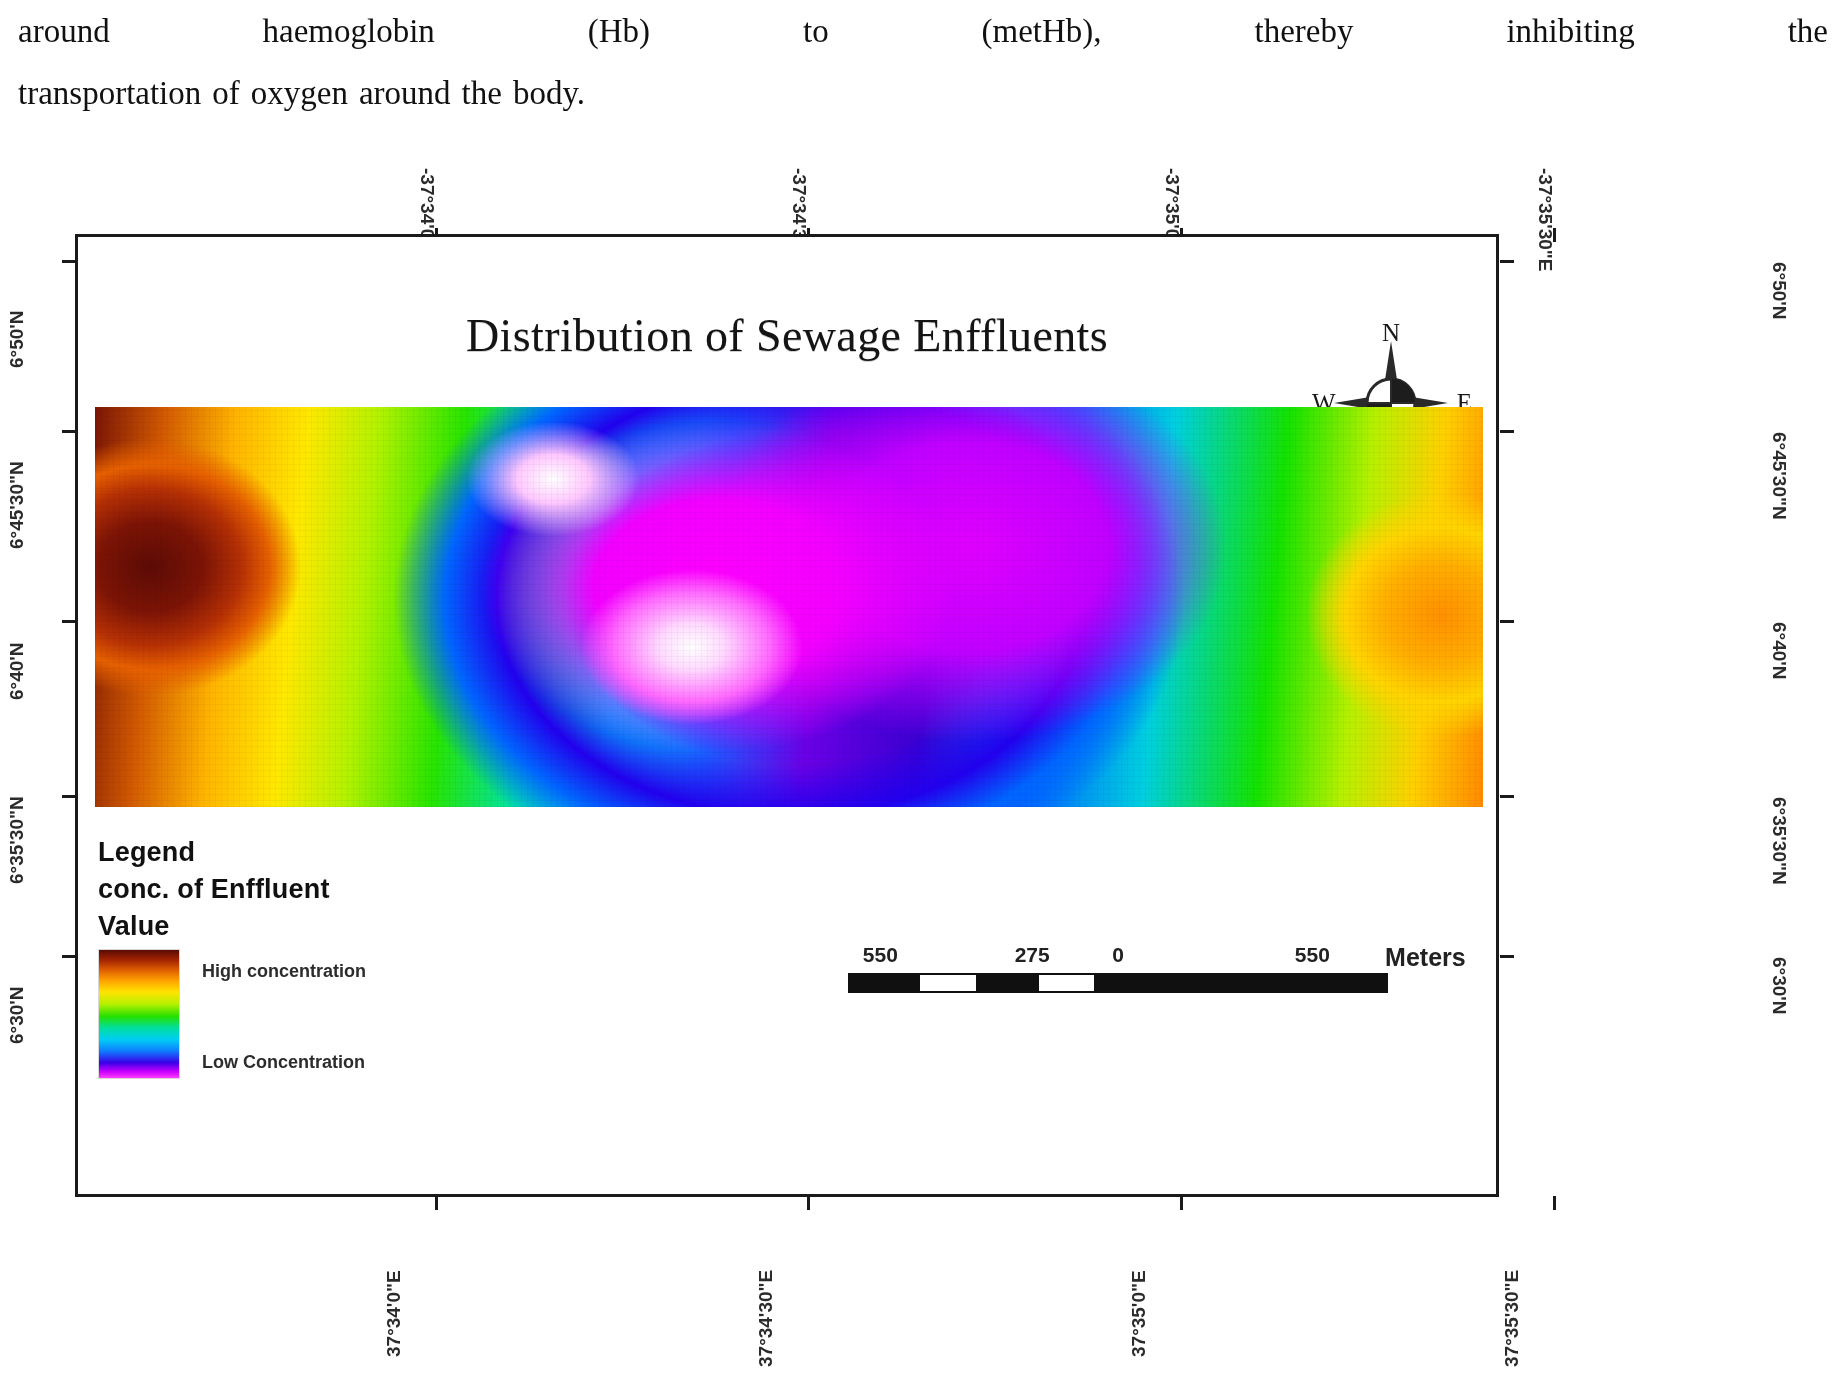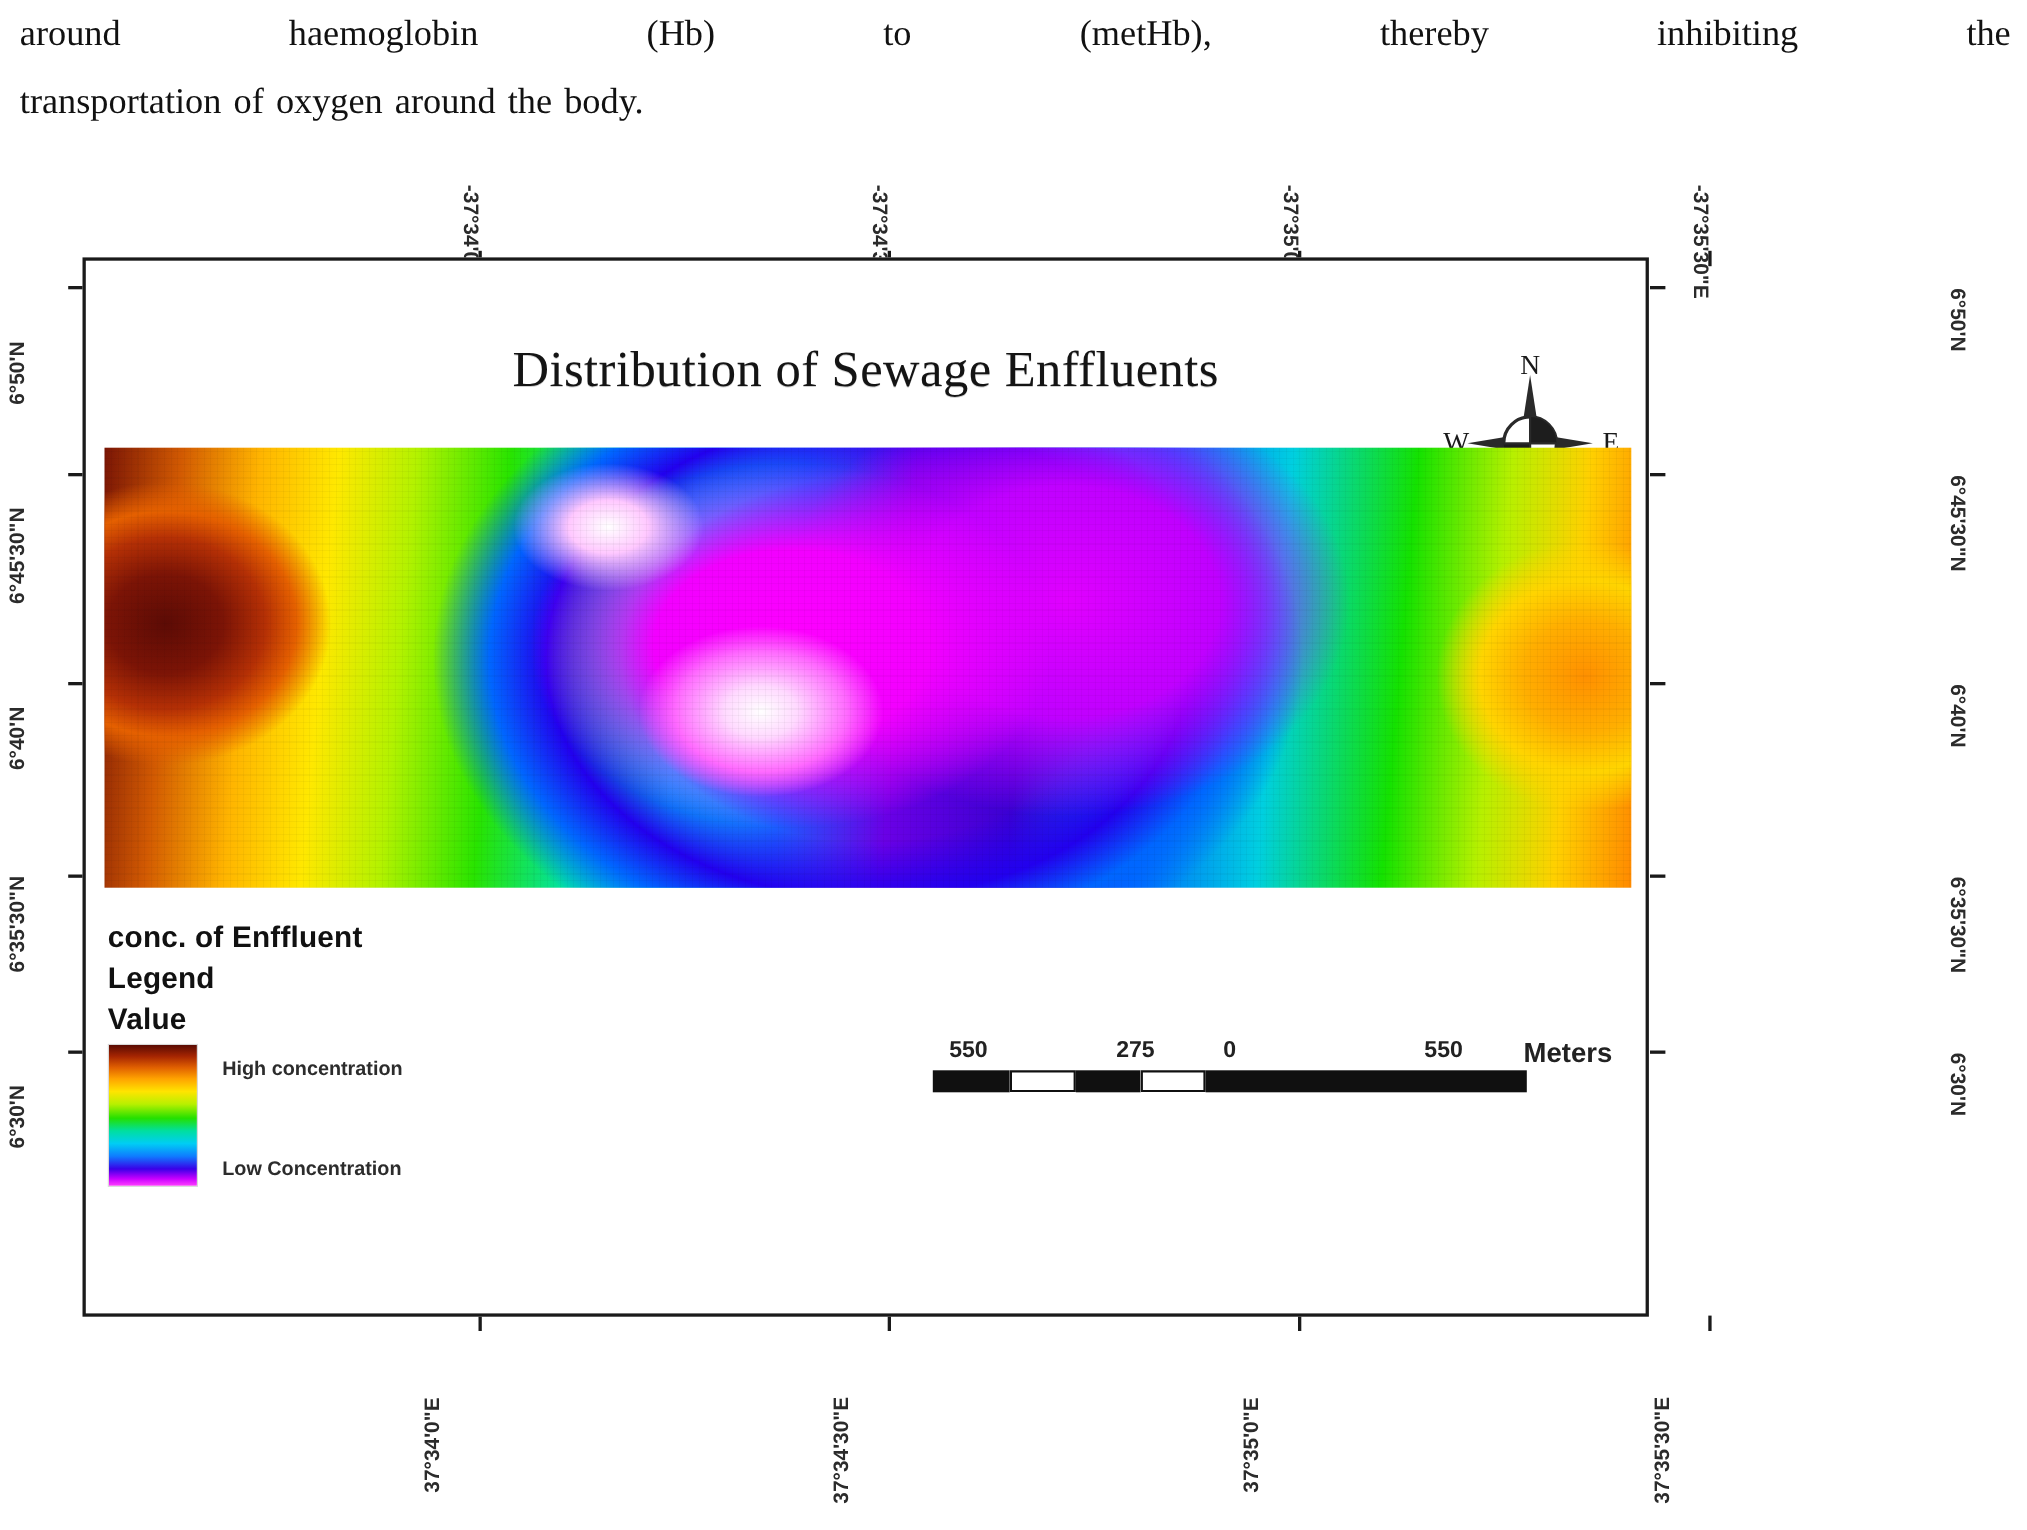--- a/index.html
+++ b/index.html
@@ -264,22 +264,22 @@
         <line x1="51" y1="80" x2="99" y2="80" stroke="#2a2a2a" stroke-width="2"></line>
         <line x1="75" y1="56" x2="75" y2="104" stroke="#2a2a2a" stroke-width="2"></line>
       </svg>
     </div>
 
     <div id="raster">
       <div class="pixelate"></div>
     </div>
 
     <div id="legend">
+      <div class="legend-head">Legend</div>
       <div class="legend-head">conc. of Enffluent</div>
-      <div class="legend-head">Legend</div>
       <div class="legend-head">Value</div>
       <div id="legend-body">
         <div id="legend-ramp"></div>
         <div class="legend-labels">
           <span class="hi">High concentration</span>
           <span class="lo">Low Concentration</span>
         </div>
       </div>
     </div>
 

